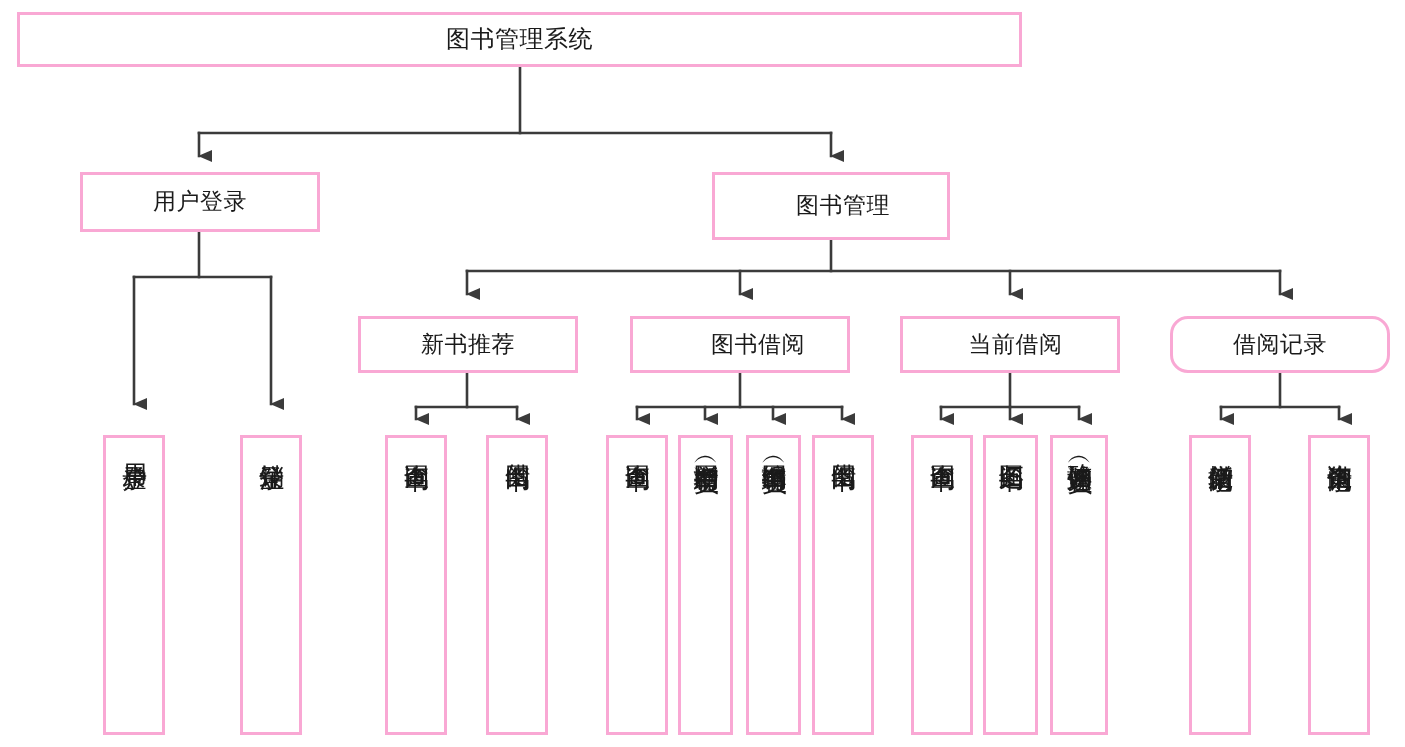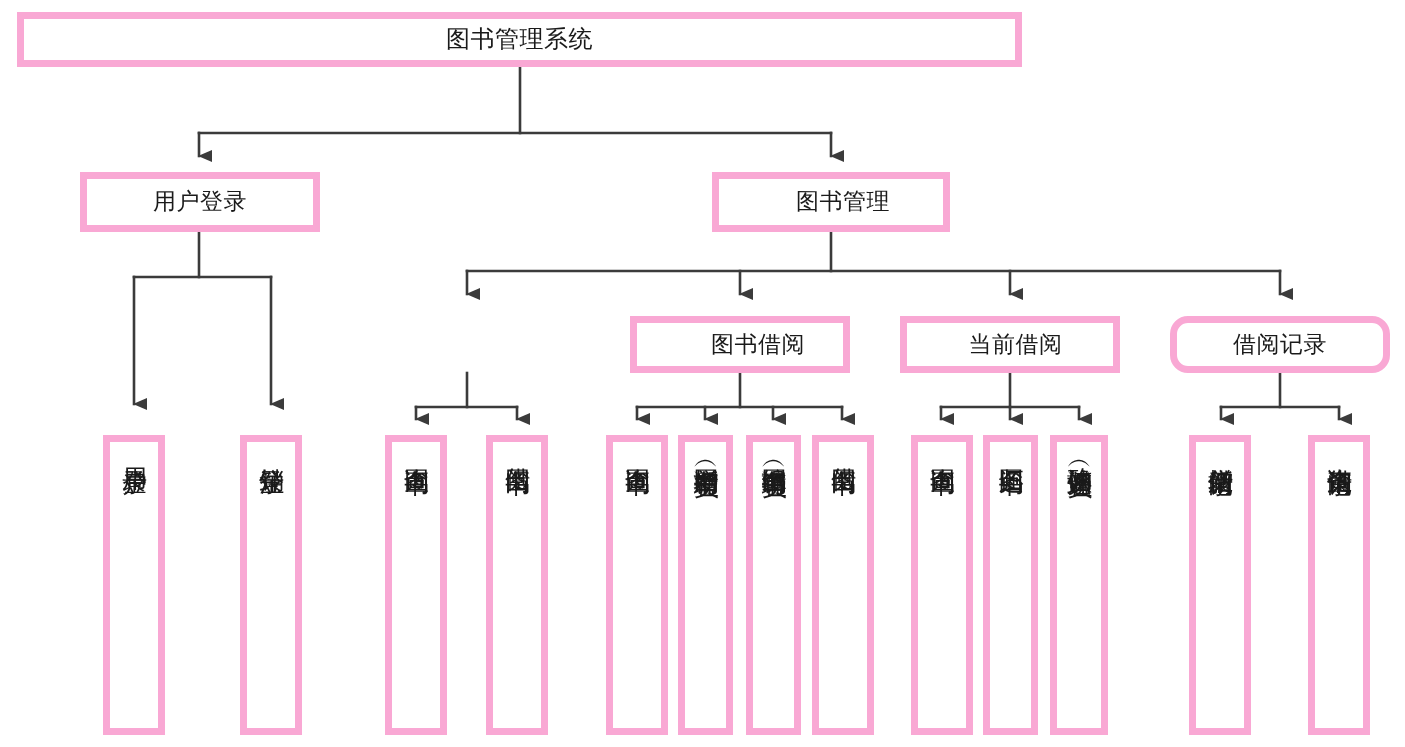--- a/index.html
+++ b/index.html
@@ -24,21 +24,21 @@
     left: 0;
     top: 0;
     width: 1405px;
     height: 747px;
     pointer-events: none;
   }
   .node {
     position: absolute;
     box-sizing: border-box;
     background: #ffffff;
-    border: 7px solid #f9a8d4;
+    border: 3px solid #f9a8d4;
     display: flex;
     align-items: center;
     justify-content: center;
     color: #1a1a1a;
   }
   .node .label {
     display: block;
     text-align: center;
     line-height: 1.18;
   }
@@ -130,24 +130,27 @@
   </svg>
 
   <div class="node horiz root" style="left:17px; top:12px; width:1005px; height:55px;">
     <span class="label">图书管理系统</span>
   </div>
 
   <div class="node horiz" style="left:80px; top:172px; width:240px; height:60px;">
     <span class="label">用户登录</span>
   </div>
 
-  <div class="node horiz" style="left:712px; top:172px; width:238px; height:60px;padding-left:24px;">
+  <div class="node horiz" style="left:712px; top:172px; width:238px; height:68px;padding-left:24px;">
     <span class="label">图书管理</span>
   </div>
 
+  <div class="node horiz" style="left:358px; top:316px; width:220px; height:57px;">
+    <span class="label">新书推荐</span>
+  </div>
 
   <div class="node horiz" style="left:630px; top:316px; width:220px; height:57px;padding-left:36px;">
     <span class="label">图书借阅</span>
   </div>
 
   <div class="node horiz" style="left:900px; top:316px; width:220px; height:57px;padding-left:11px;">
     <span class="label">当前借阅</span>
   </div>
 
   <div class="node horiz" style="left:1170px; top:316px; width:220px; height:57px;border-radius:18px;">

